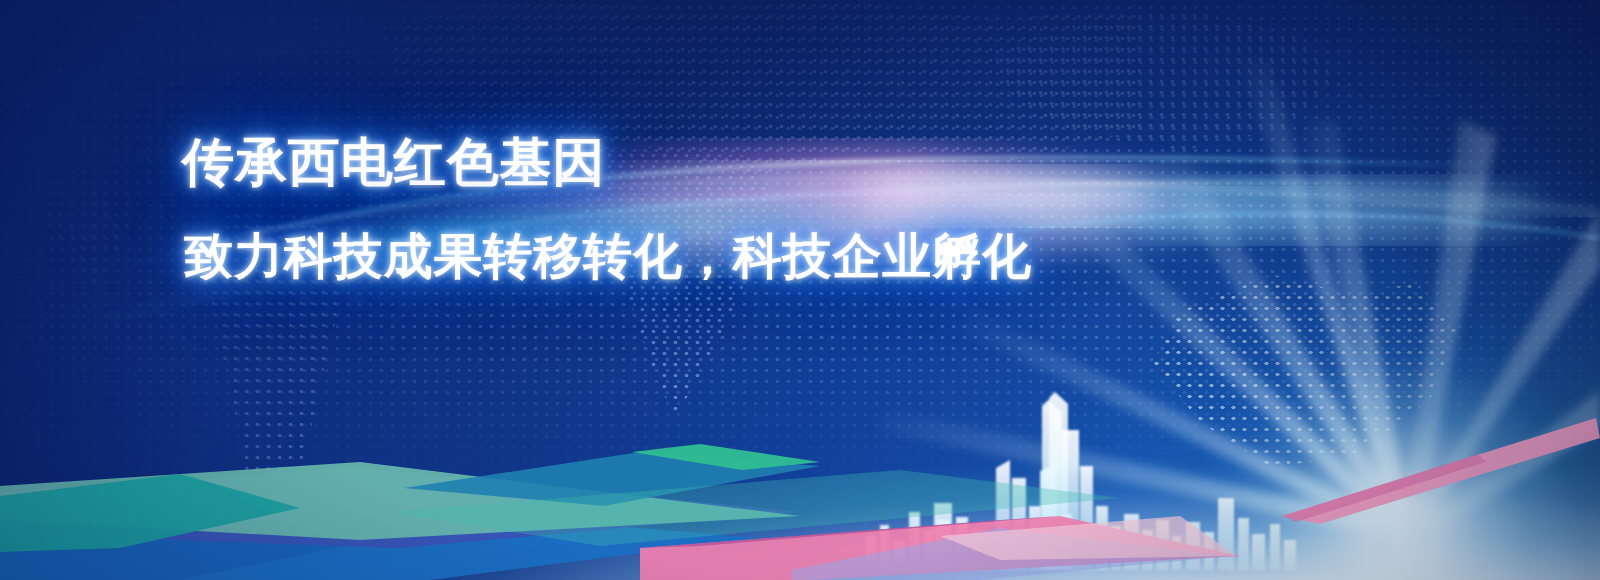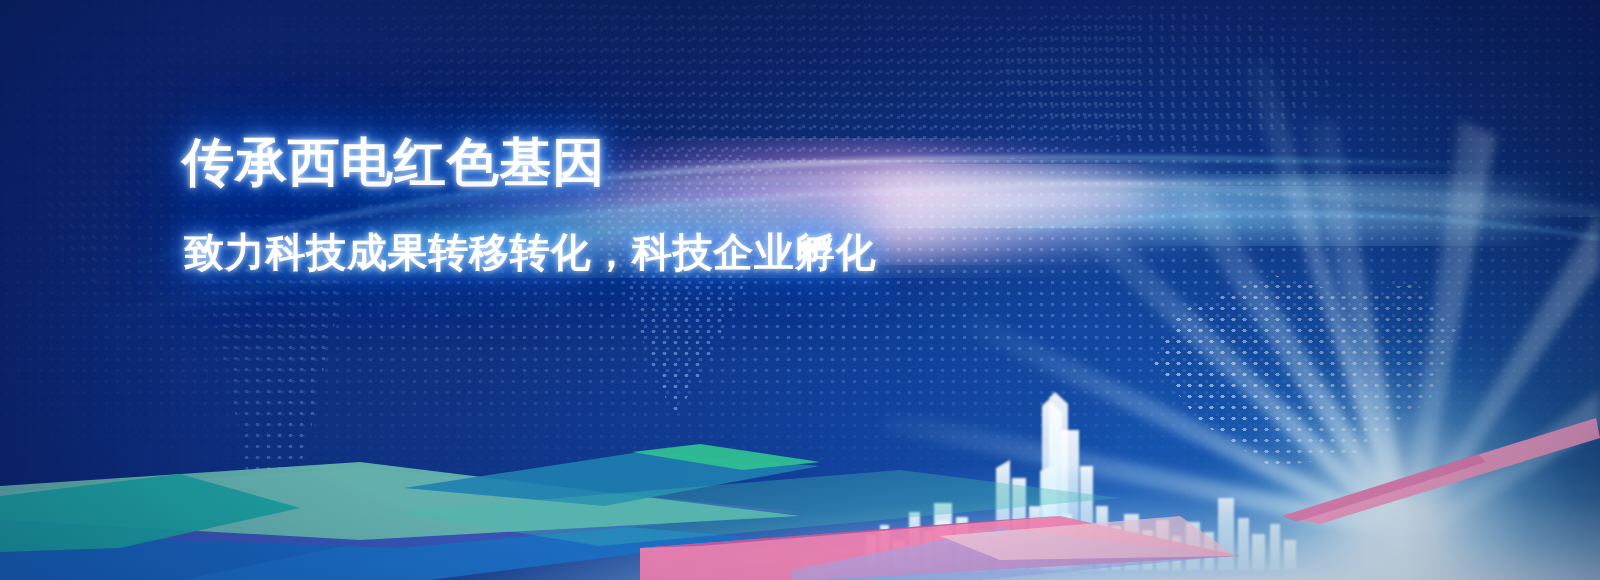--- a/index.html
+++ b/index.html
@@ -105,21 +105,21 @@
     line-height:1;
     text-shadow:
       0 0 6px rgba(255,255,255,.85),
       0 0 16px rgba(90,170,255,.95),
       0 0 30px rgba(40,130,255,.9),
       0 0 52px rgba(20,100,235,.8),
       0 0 78px rgba(10,80,210,.55),
       2px 3px 5px rgba(6,24,70,.55);
   }
   .hl-1{font-size:52px;margin:0 0 44px 2px;}
-  .hl-2{font-size:40px;margin:0 0 0 4px;}
+  .hl-2{font-size:49px;margin:0 0 0 4px;font-family:Liberation Serif, serif;}
 
   
   .vignette{
     background:
       radial-gradient(ellipse 1250px 680px at 46% 42%, rgba(0,0,0,0) 46%, rgba(4,16,58,.30) 82%, rgba(3,12,48,.52) 100%);
   }
 </style>
 </head>
 <body>
 

